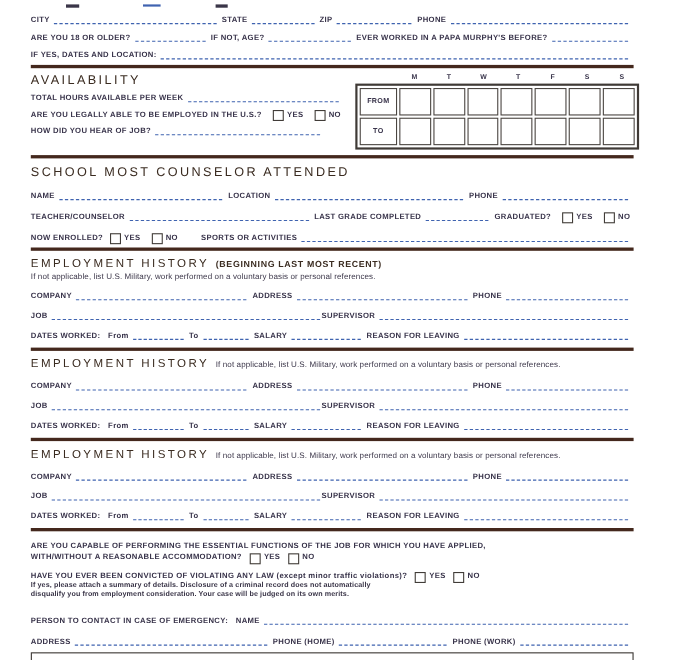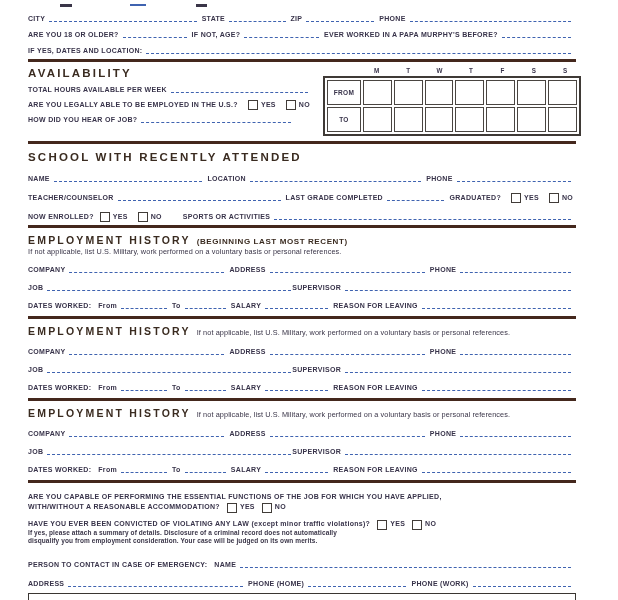--- a/index.html
+++ b/index.html
@@ -5,21 +5,21 @@
   html,body{margin:0;padding:0;background:#ffffff;}
   body{width:618px;height:600px;overflow:hidden;position:relative;
        font-family:"Liberation Sans",sans-serif;-webkit-font-smoothing:antialiased;}
   .container{position:absolute;left:0;top:0;width:618px;height:600px;
              padding:4px 42px 0 28px;box-sizing:border-box;}
   .lbl{font-size:7px;font-weight:bold;color:#38334a;letter-spacing:.3px;
        white-space:nowrap;padding-right:3px;line-height:9px;}
   .row{display:flex;align-items:flex-end;height:16px;}
   .line{border-bottom:1.6px dashed #3f63b0;height:7px;margin:0 5px 1px 1px;}
   .bar{height:3px;background:#44281d;}
-  .heading{font-size:11.5px;font-weight:bold;color:#3a2b20;letter-spacing:2.2px;
+  .heading{font-size:11.5px;font-weight:normal;color:#3a2b20;letter-spacing:2.2px;
            white-space:nowrap;line-height:13px;}
   .subhead{font-size:8px;font-weight:bold;color:#3a2b20;letter-spacing:.6px;white-space:nowrap;}
   .note{font-size:7.3px;font-weight:normal;color:#3a3548;letter-spacing:.1px;white-space:nowrap;}
   .cb{display:inline-block;width:8px;height:8px;border:1.2px solid #413c38;
       background:#fff;margin:0 3px -1px 7px;flex:none;}
   .frag{position:absolute;top:0;height:2px;background:#3f63b0;}
   .fragd{position:absolute;top:0;height:3px;background:#3a3548;}
   
   .avail{display:flex;margin-top:5px;}
   .avail-left{flex:1;padding-right:10px;}
@@ -129,21 +129,21 @@
           <td></td>
         </tr>
       </tbody>
         </table>
     </div>
   </div>
 
   <div class="bar" style="margin-top:5px;"></div>
 
   <div style="margin-top:7px;">
-    <div class="heading">SCHOOL WITH RECENTLY ATTENDED</div>
+    <div class="heading">SCHOOL MOST COUNSELOR ATTENDED</div>
     <div class="row" style="height:19px">
       <span class="lbl">NAME</span>
       <div class="line" style="flex-grow:13"></div>
       <span class="lbl">LOCATION</span>
       <div class="line" style="flex-grow:15"></div>
       <span class="lbl">PHONE</span>
       <div class="line" style="flex-grow:10"></div>
     </div>
     <div class="row" style="height:19px">
       <span class="lbl">TEACHER/COUNSELOR</span>

